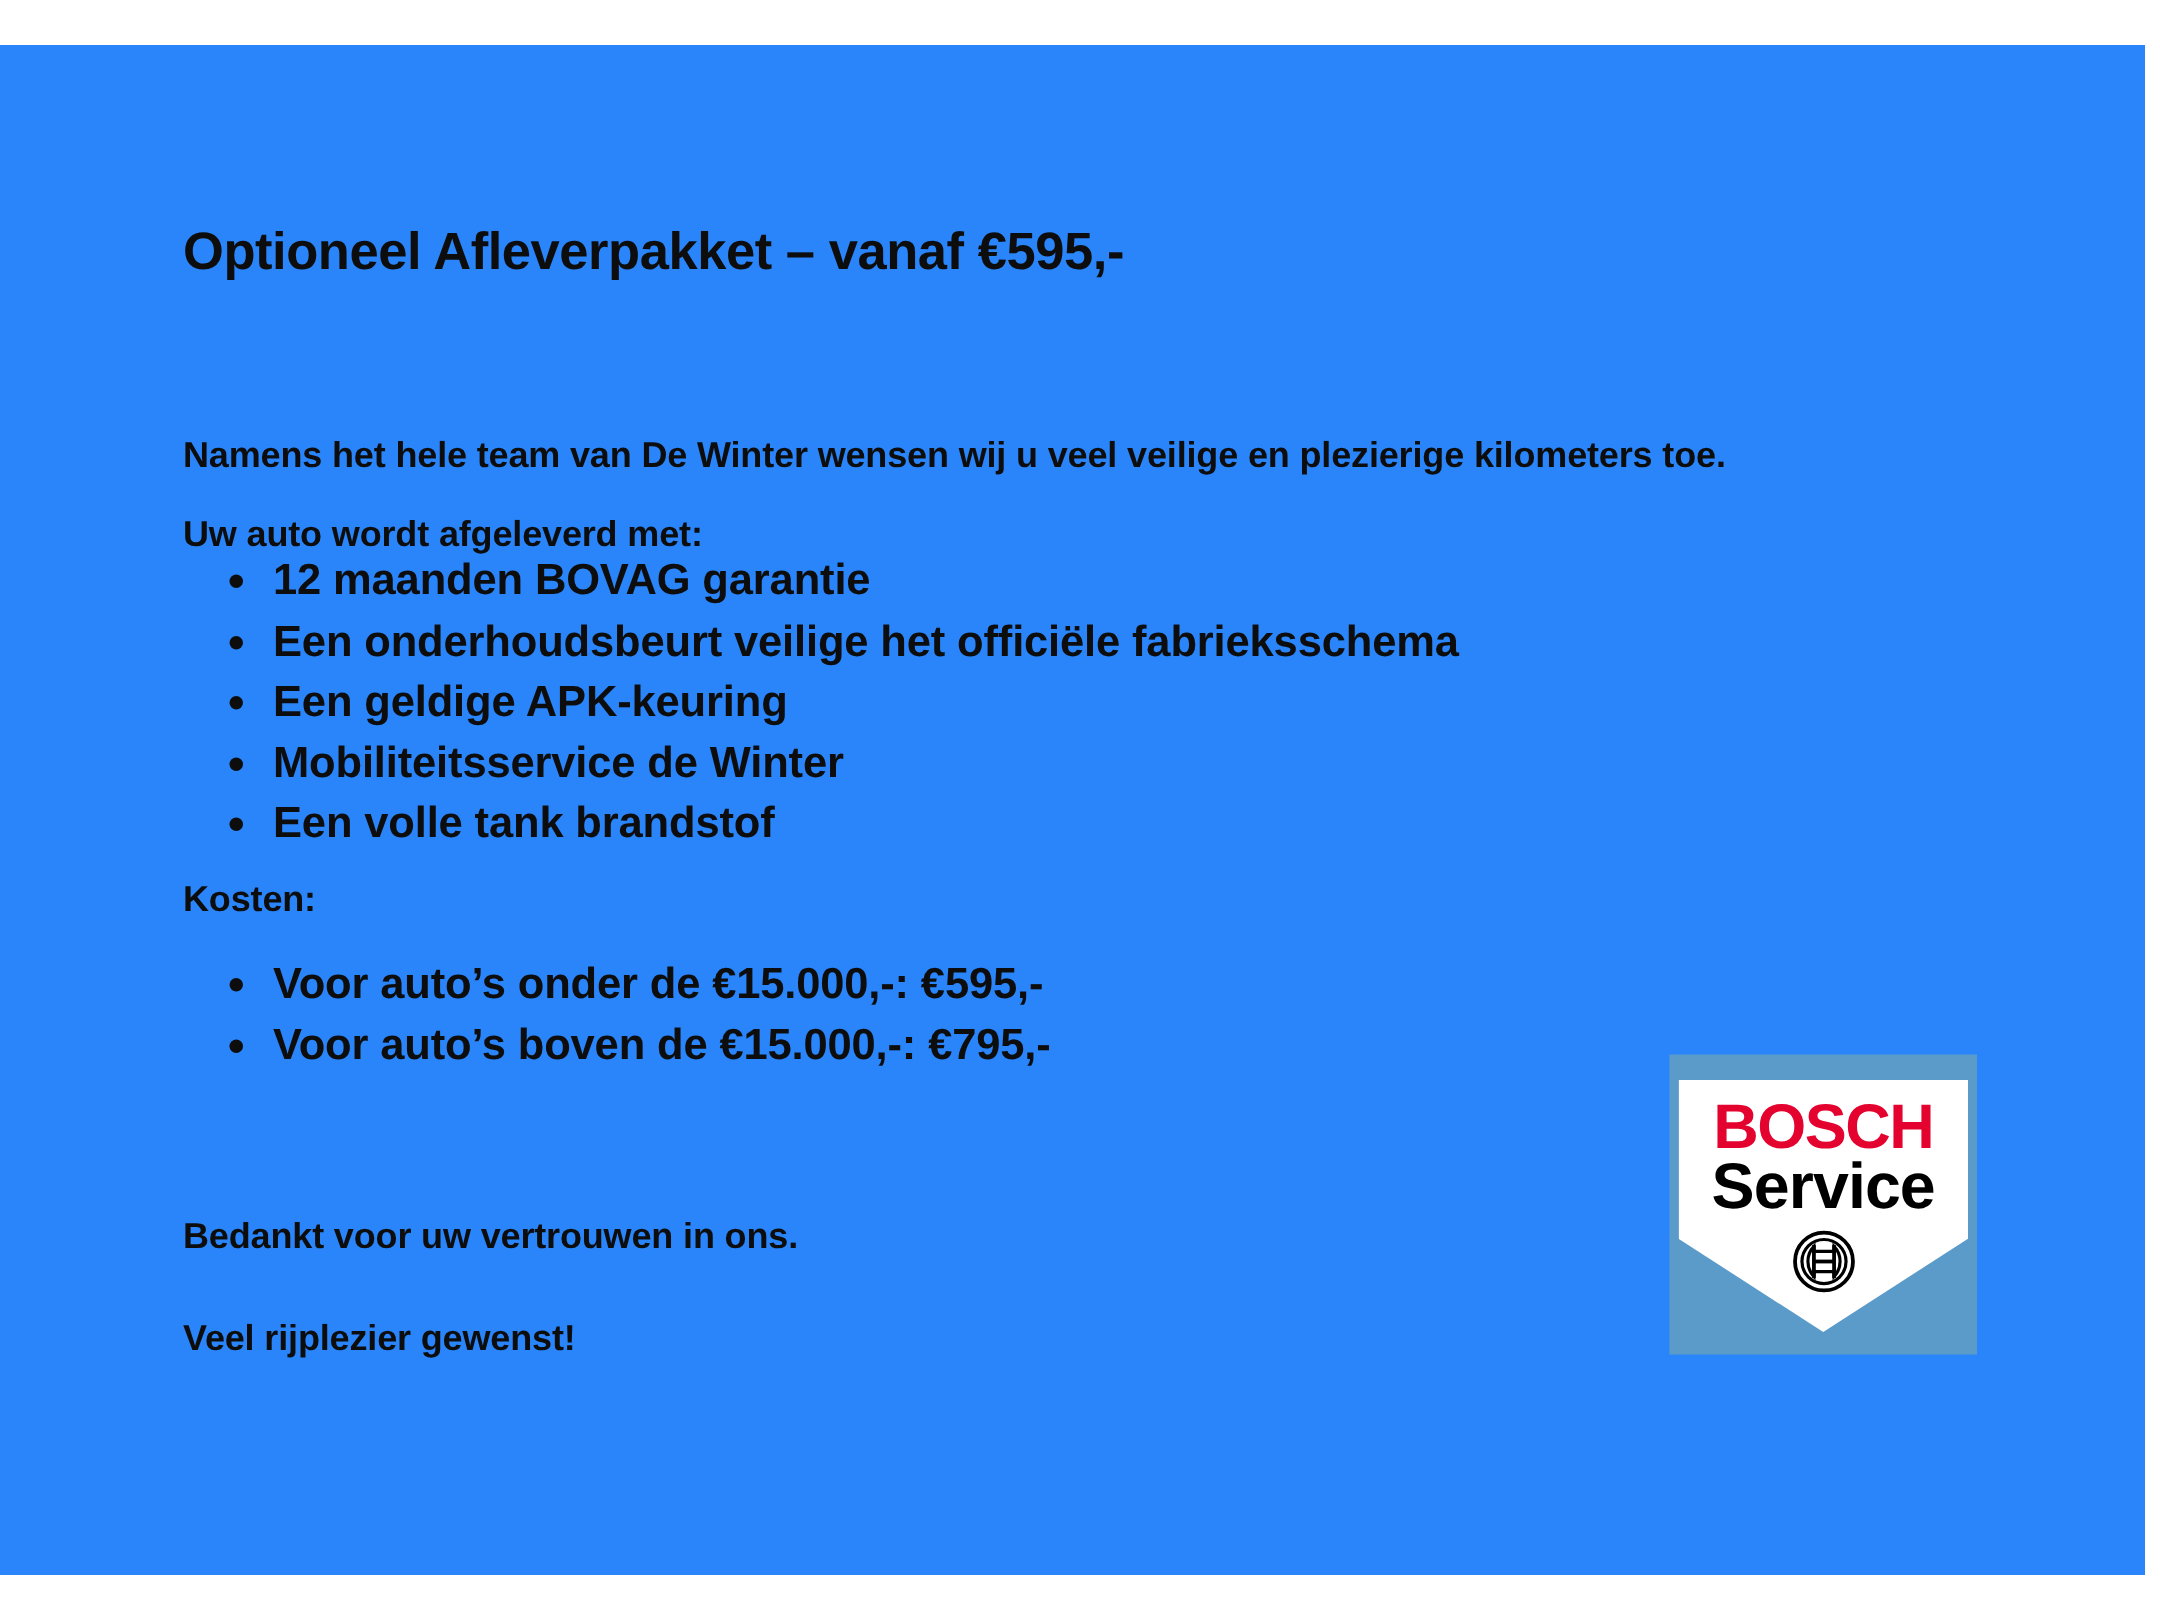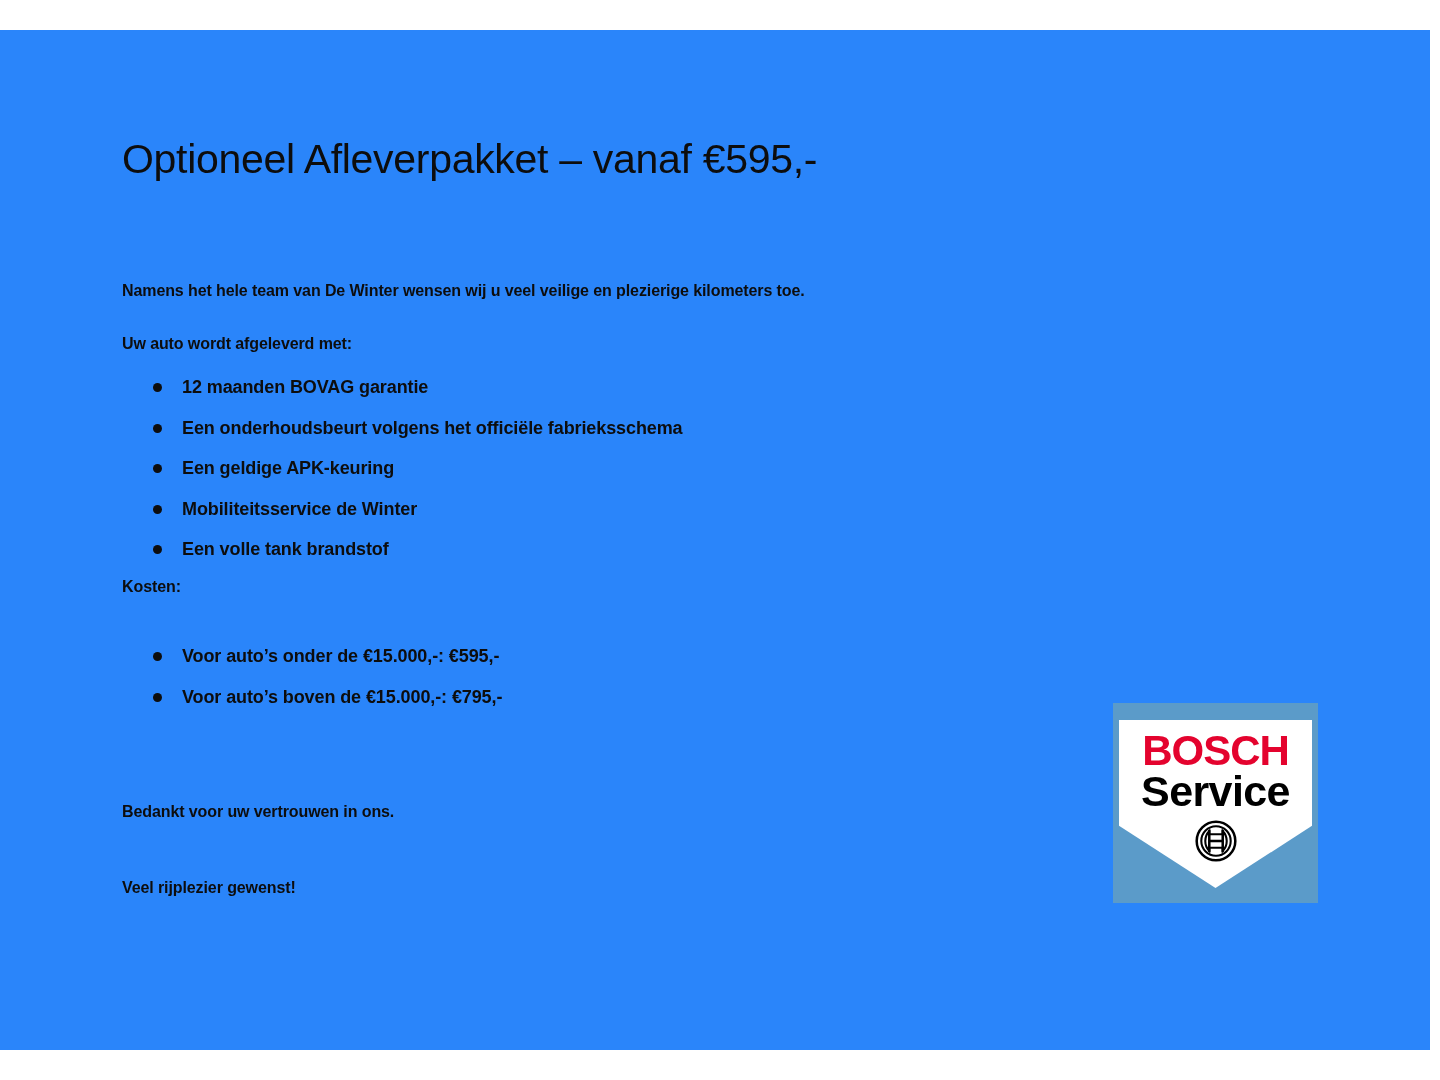--- a/index.html
+++ b/index.html
@@ -37,49 +37,49 @@
     left: 122px;
     top: 0;
     width: 1180px;
   }
 
   
   .slide-title {
     margin: 0;
     position: absolute;
     left: 0;
-    top: 106px;
-    font-size: 41px;
-    font-weight: normal;
+    top: 118px;
+    font-size: 35px;
+    font-weight: bold;
     color: #0d0d0d;
     letter-spacing: -0.3px;
     white-space: nowrap;
   }
 
   .para {
     position: absolute;
     left: 0;
-    font-size: 16px;
+    font-size: 24px;
     font-weight: bold;
     color: #0d0d0d;
     letter-spacing: -0.1px;
     white-space: nowrap;
   }
 
   .bullet-list {
     position: absolute;
     left: 0;
     margin: 0;
     padding: 0;
     list-style: none;
   }
   .bullet-item {
     position: relative;
     padding-left: 60px;
-    font-size: 18px;
+    font-size: 29px;
     font-weight: bold;
     color: #0d0d0d;
     letter-spacing: -0.1px;
     line-height: 40.5px;
     white-space: nowrap;
   }
   .bullet-dot {
     position: absolute;
     left: 31px;
     top: 16px;
@@ -166,21 +166,21 @@
 
       <p class="para" id="delivered-line">Uw auto wordt afgeleverd met:</p>
 
       <ul class="bullet-list" id="list-features">
         <li class="bullet-item">
           <span class="bullet-dot"></span>
           <span>12 maanden BOVAG garantie</span>
         </li>
         <li class="bullet-item">
           <span class="bullet-dot"></span>
-          <span>Een onderhoudsbeurt volgens het officiële fabrieksschema</span>
+          <span>Een onderhoudsbeurt veilige het officiële fabrieksschema</span>
         </li>
         <li class="bullet-item">
           <span class="bullet-dot"></span>
           <span>Een geldige APK-keuring</span>
         </li>
         <li class="bullet-item">
           <span class="bullet-dot"></span>
           <span>Mobiliteitsservice de Winter</span>
         </li>
         <li class="bullet-item">

